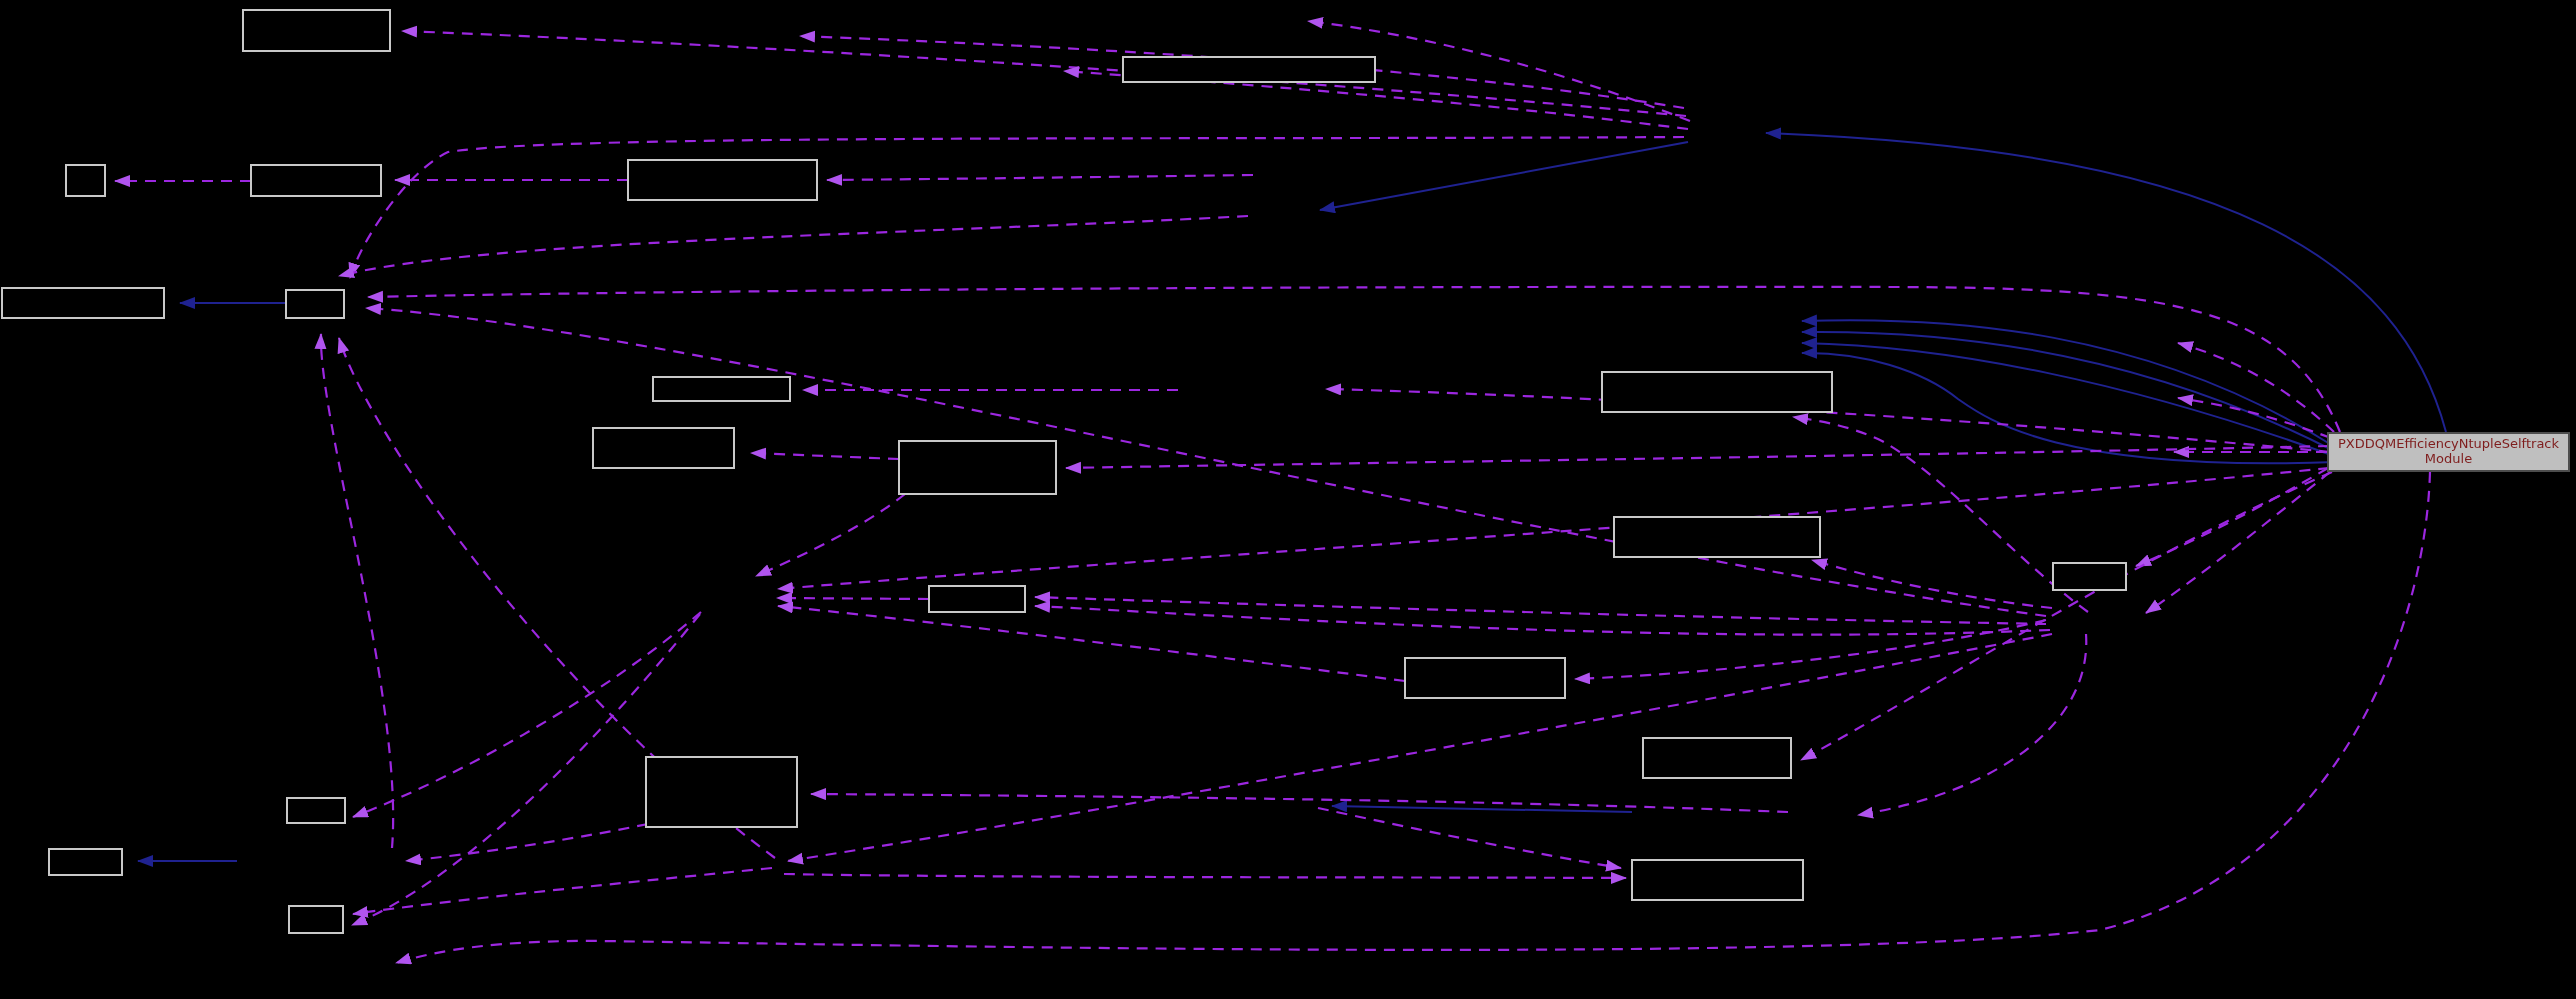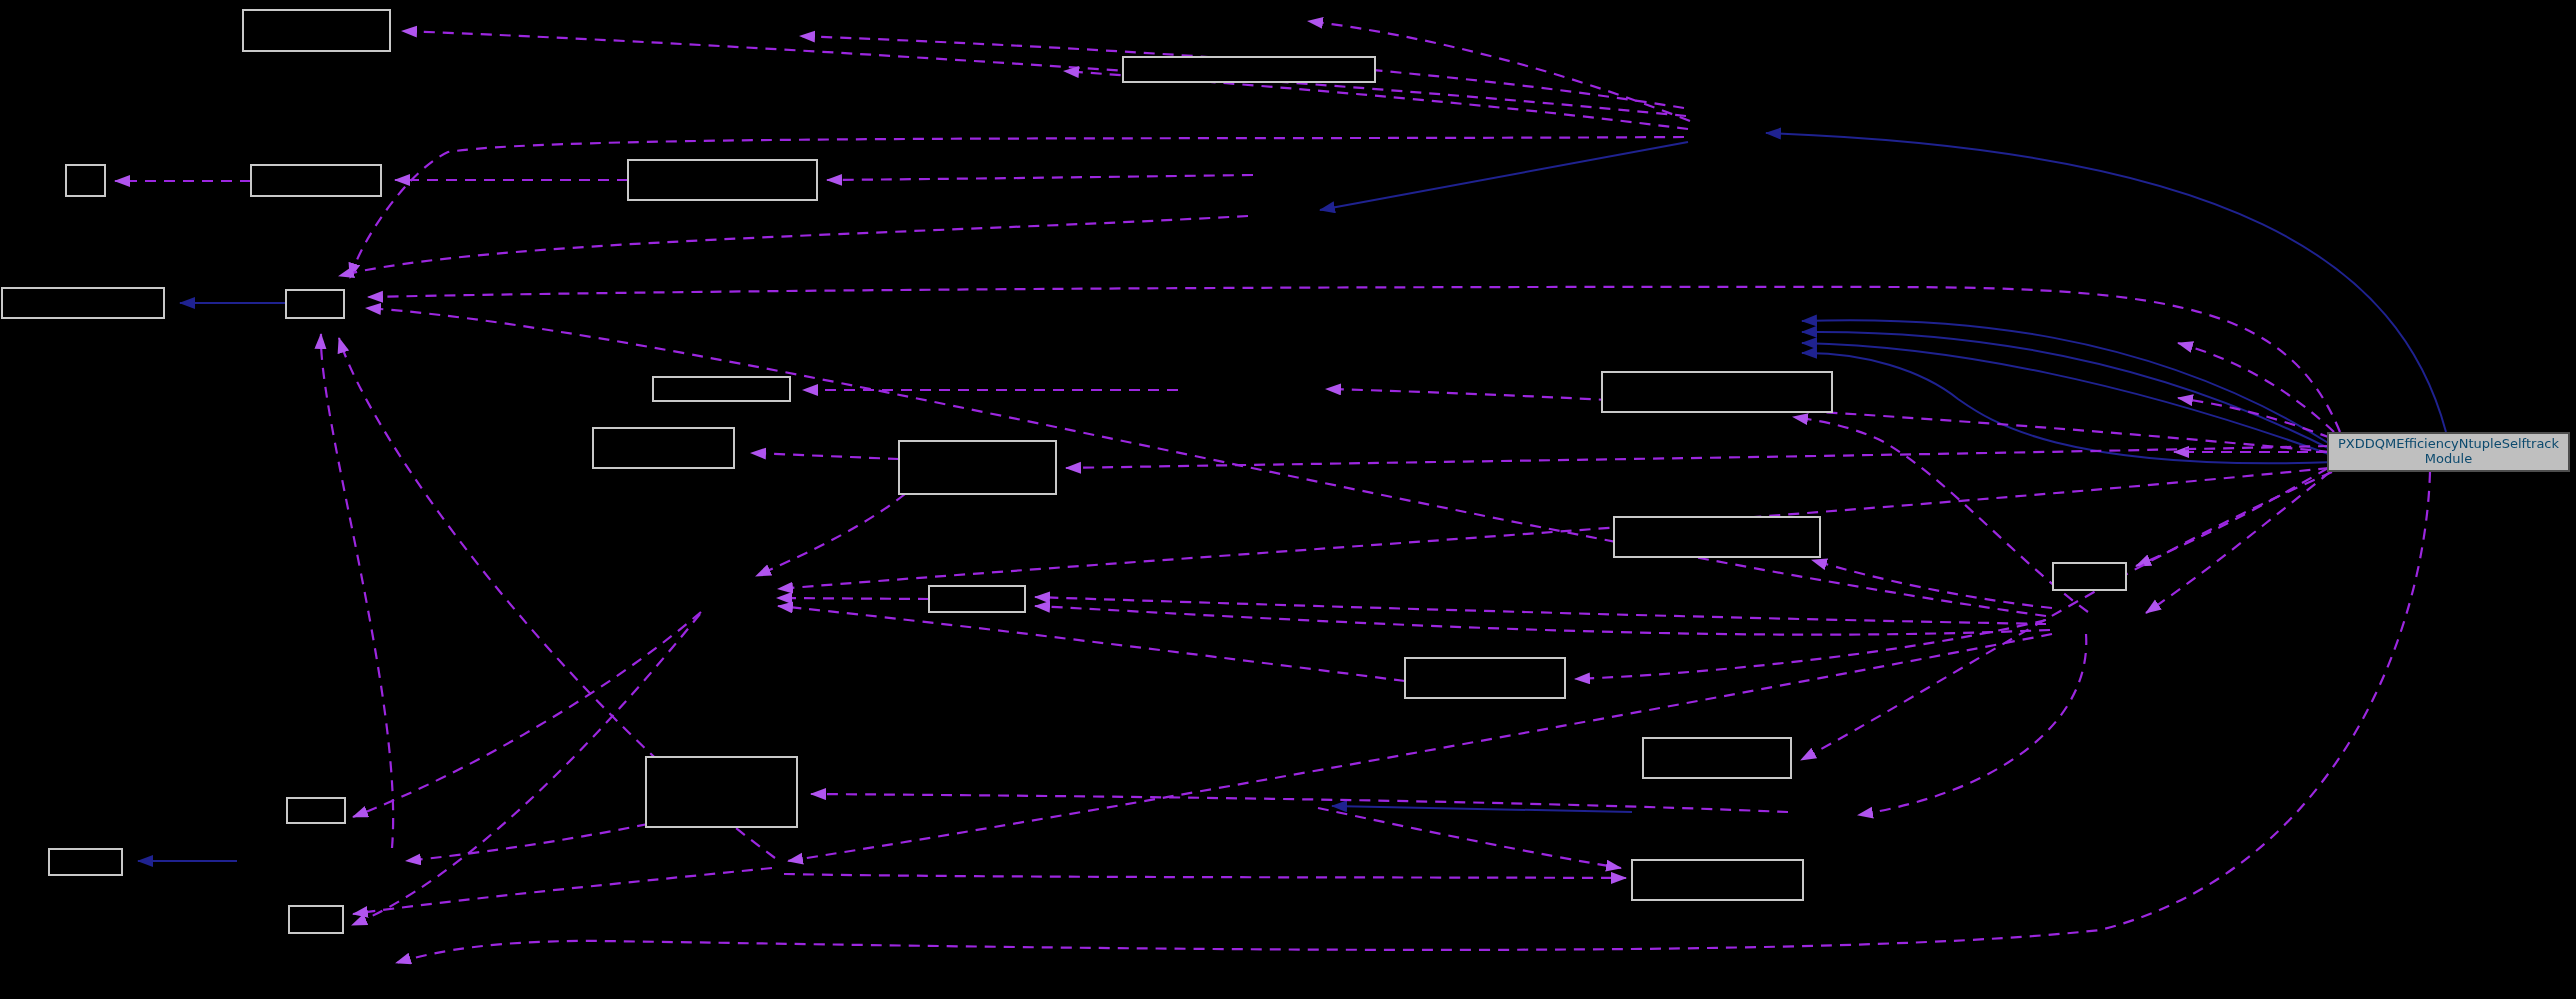--- a/index.html
+++ b/index.html
@@ -94,17 +94,17 @@
         <rect x="1405" y="658" width="160" height="40" fill="#000000" stroke="#c9c9c9" stroke-width="2"></rect>
         <rect x="2053" y="563" width="73" height="27" fill="#000000" stroke="#c9c9c9" stroke-width="2"></rect>
         <rect x="646" y="757" width="151" height="70" fill="#000000" stroke="#c9c9c9" stroke-width="2"></rect>
         <rect x="287" y="798" width="58" height="25" fill="#000000" stroke="#c9c9c9" stroke-width="2"></rect>
         <rect x="49" y="849" width="73" height="26" fill="#000000" stroke="#c9c9c9" stroke-width="2"></rect>
         <rect x="289" y="906" width="54" height="27" fill="#000000" stroke="#c9c9c9" stroke-width="2"></rect>
         <rect x="1632" y="860" width="171" height="40" fill="#000000" stroke="#c9c9c9" stroke-width="2"></rect>
       </g>
   </svg>
 
-  <div class="module-node" id="module-node" style="left: 2327px; top: 432px; width: 243px; height: 40px; background: rgb(191, 191, 191); border: 2px solid rgb(77, 77, 77); color: #0c4a6e;">
+  <div class="module-node" id="module-node" style="left: 2327px; top: 432px; width: 243px; height: 40px; background: rgb(191, 191, 191); border: 2px solid rgb(77, 77, 77); color: #7f1d1d;">
     <span>PXDDQMEfficiencyNtupleSelftrack</span>
     <span>Module</span>
   </div>
 </div>
 
 </body></html>

